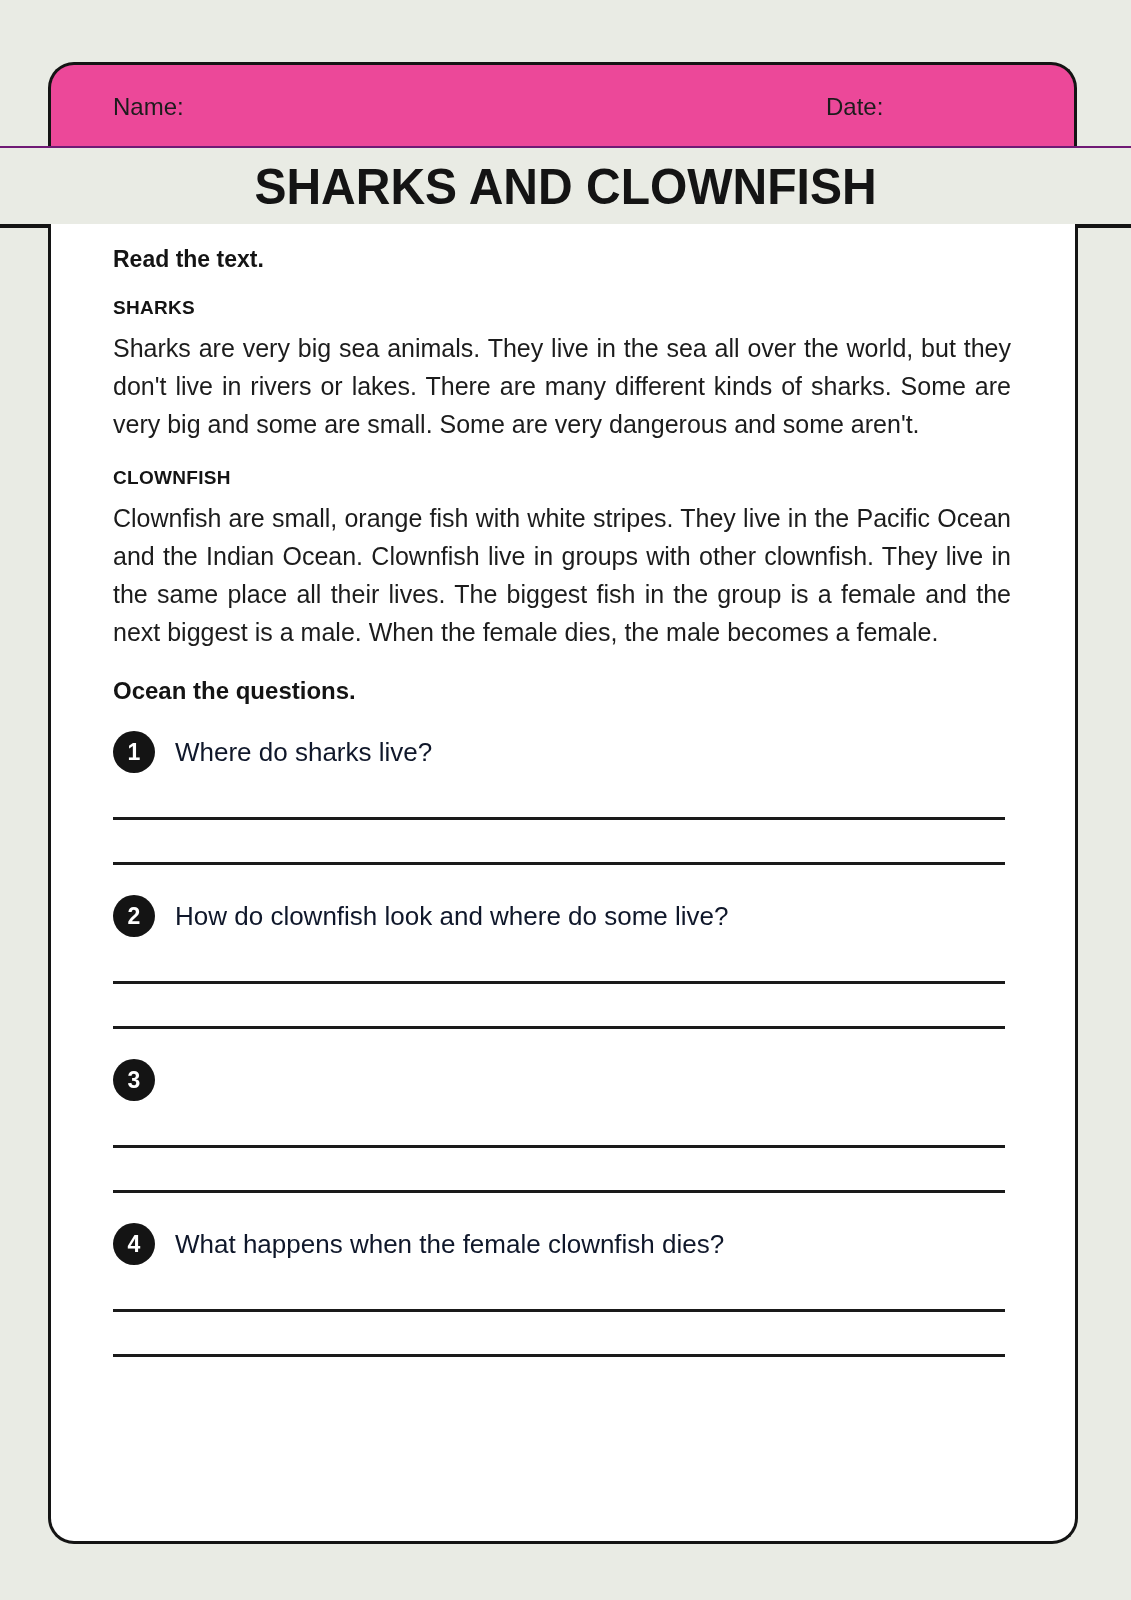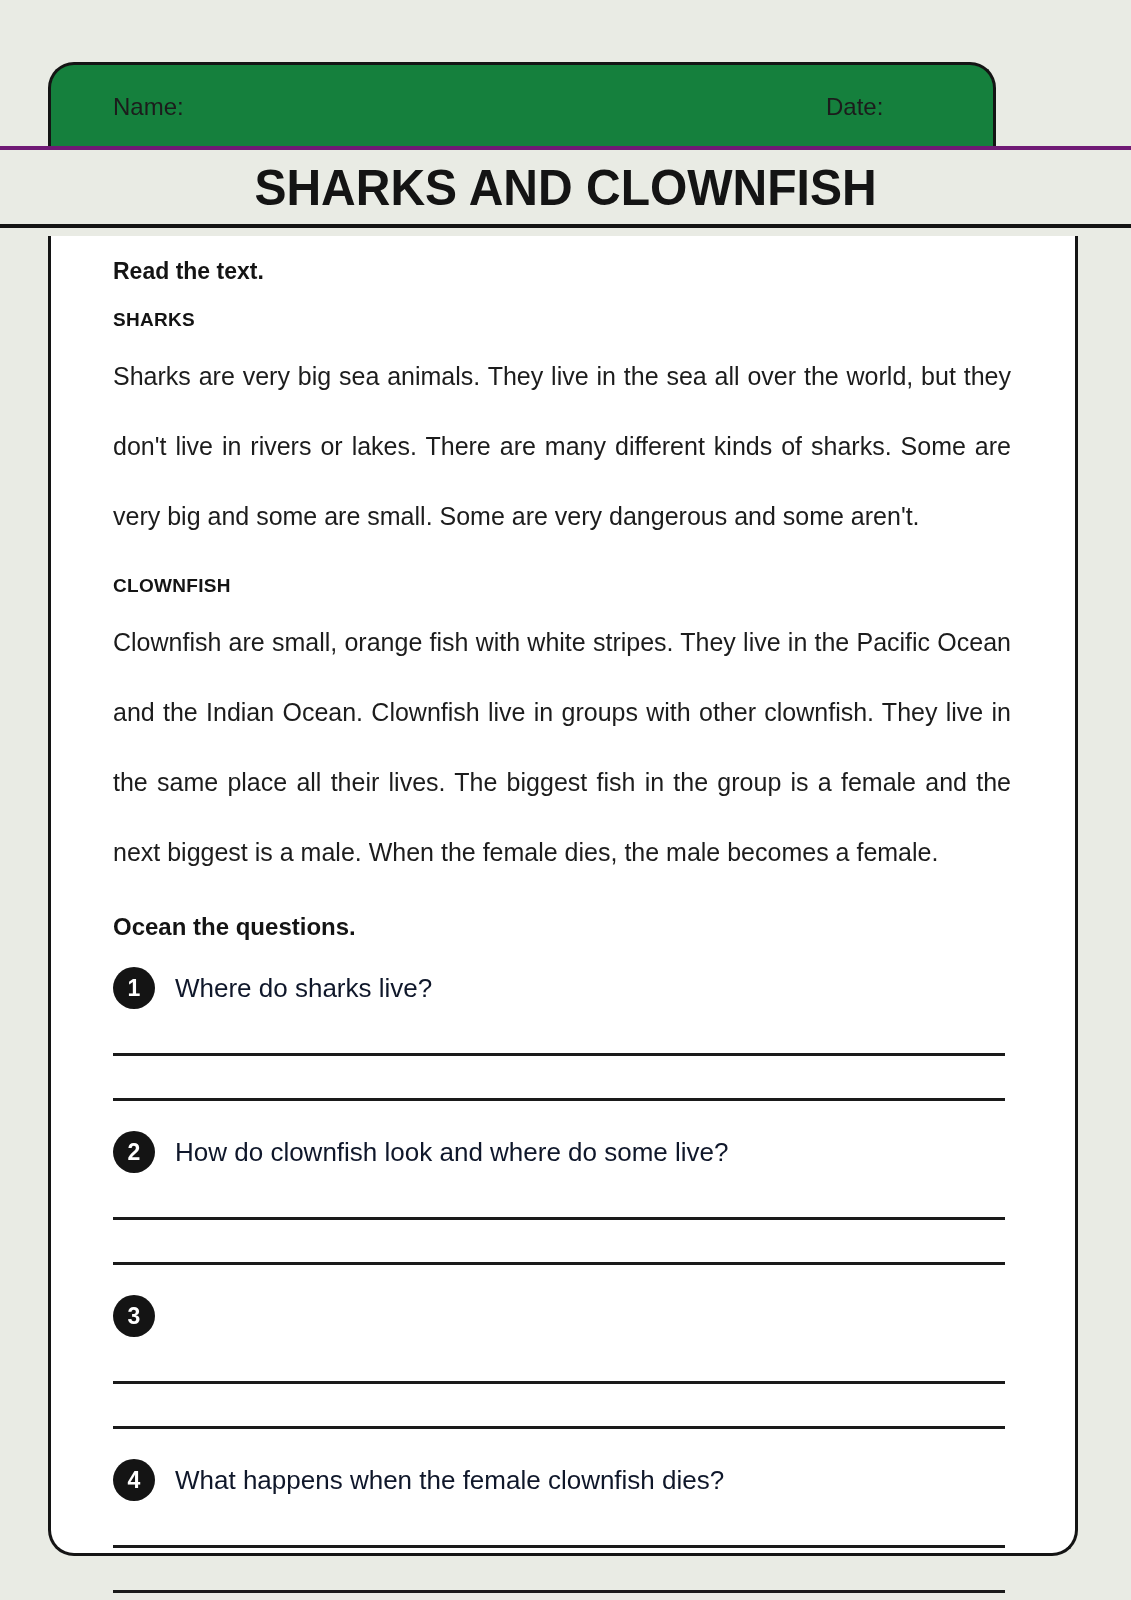--- a/index.html
+++ b/index.html
@@ -8,59 +8,59 @@
     position:relative;
     width:1131px; height:1600px;
     background:#e9ebe4;
     font-family:"Liberation Sans", sans-serif;
     color:#141414;
     overflow:hidden;
     margin:0 auto;
   }
   .name-box {
     position:absolute; left:48px; top:62px;
-    width:948px; height:84px;
-    background:#15803d;
+    width:1029px; height:84px;
+    background:#ec4899;
     border:3px solid #141414; border-bottom:none;
     border-radius:26px 26px 0 0;
   }
   .field-label {
     position:absolute; top:28px;
     font-size:24px; font-weight:400; color:#1c1c1c;
   }
   .name-label { left:62px; }
   .date-label { left:775px; }
   .field-blank { position:absolute; top:0; height:84px; }
   .name-blank { left:140px; width:560px; }
   .date-blank { left:845px; width:180px; }
   .title-band {
     position:absolute; left:0; top:146px;
     width:1131px; height:82px;
     background:#e9ebe4;
-    border-top:4px solid #701a75; border-bottom:4px solid #141414;
+    border-top:2px solid #701a75; border-bottom:4px solid #141414;
     display:flex; align-items:center; justify-content:center;
   }
   .title-band h1 {
     font-size:48px; font-weight:900; letter-spacing:0px;
     color:#141414; transform:scaleY(1.04);
   }
   .content-box {
-    position:absolute; left:48px; top:236px;
+    position:absolute; left:48px; top:224px;
     width:1030px; height:1320px;
     background:#ffffff;
     border:3px solid #141414; border-top:none;
     border-radius:0 0 26px 26px;
     padding:14px 64px 0 62px;
   }
   .instr { font-size:23px; font-weight:700; margin-top:8px; }
   .instr.answer { font-size:24px; margin-top:26px; }
   .section-heading { font-size:19px; font-weight:700; letter-spacing:0.3px; margin-top:24px; }
   .section-heading.second { }
   .body-text {
-    font-size:25px; line-height:70px; font-weight:300;
+    font-size:25px; line-height:38px; font-weight:300;
     text-align:justify; color:#1c1c1c; margin-top:10px;
   }
   .question {
     display:flex; align-items:center; gap:20px; margin-top:30px;
   }
   .question:first-of-type { margin-top:26px; }
   .badge {
     flex:0 0 42px; width:42px; height:42px; border-radius:50%;
     background:#141414; color:#ffffff;
     font-size:23px; font-weight:700;

